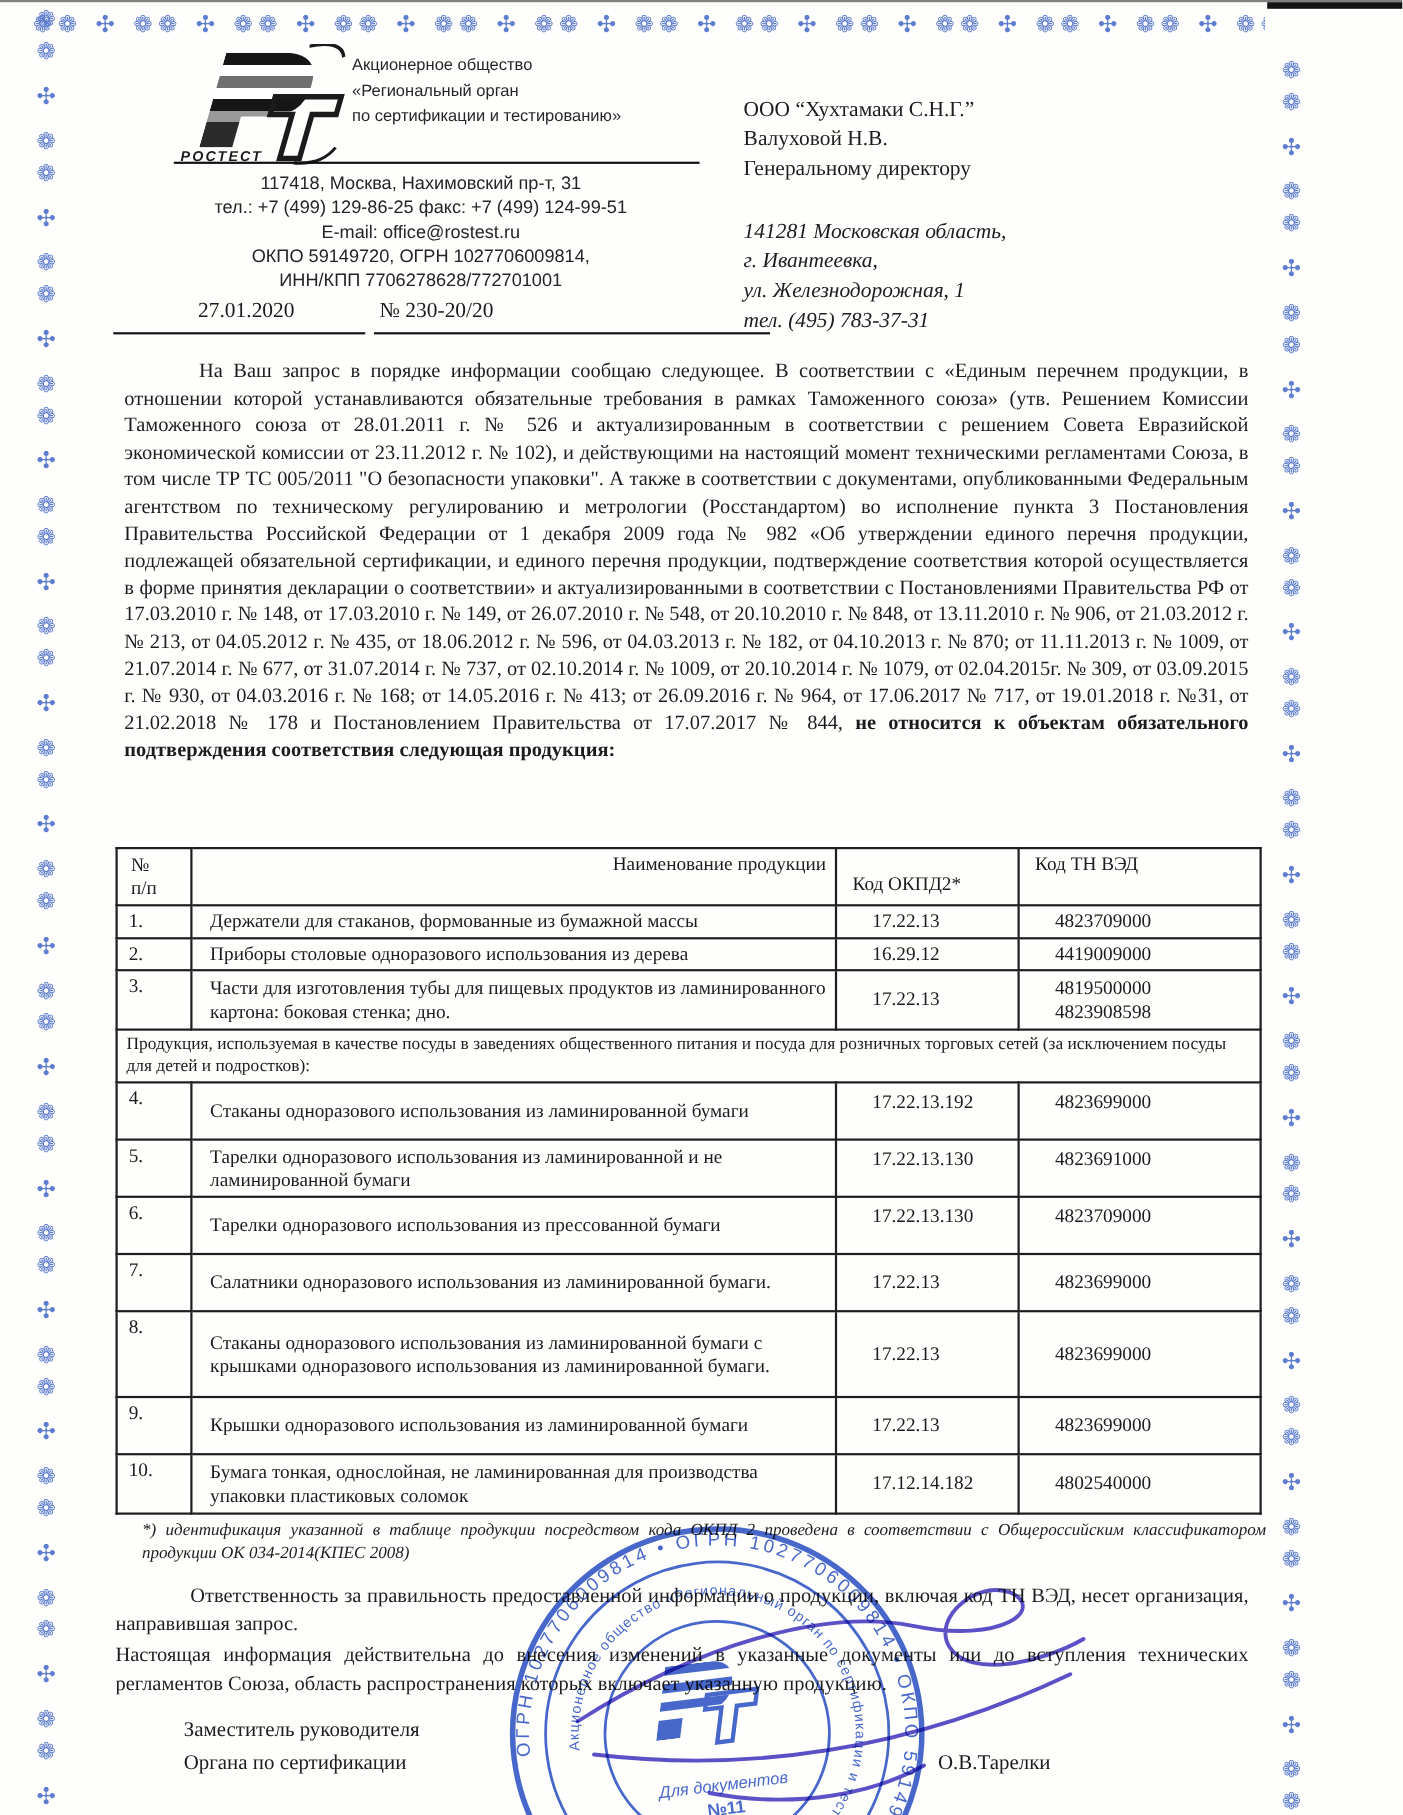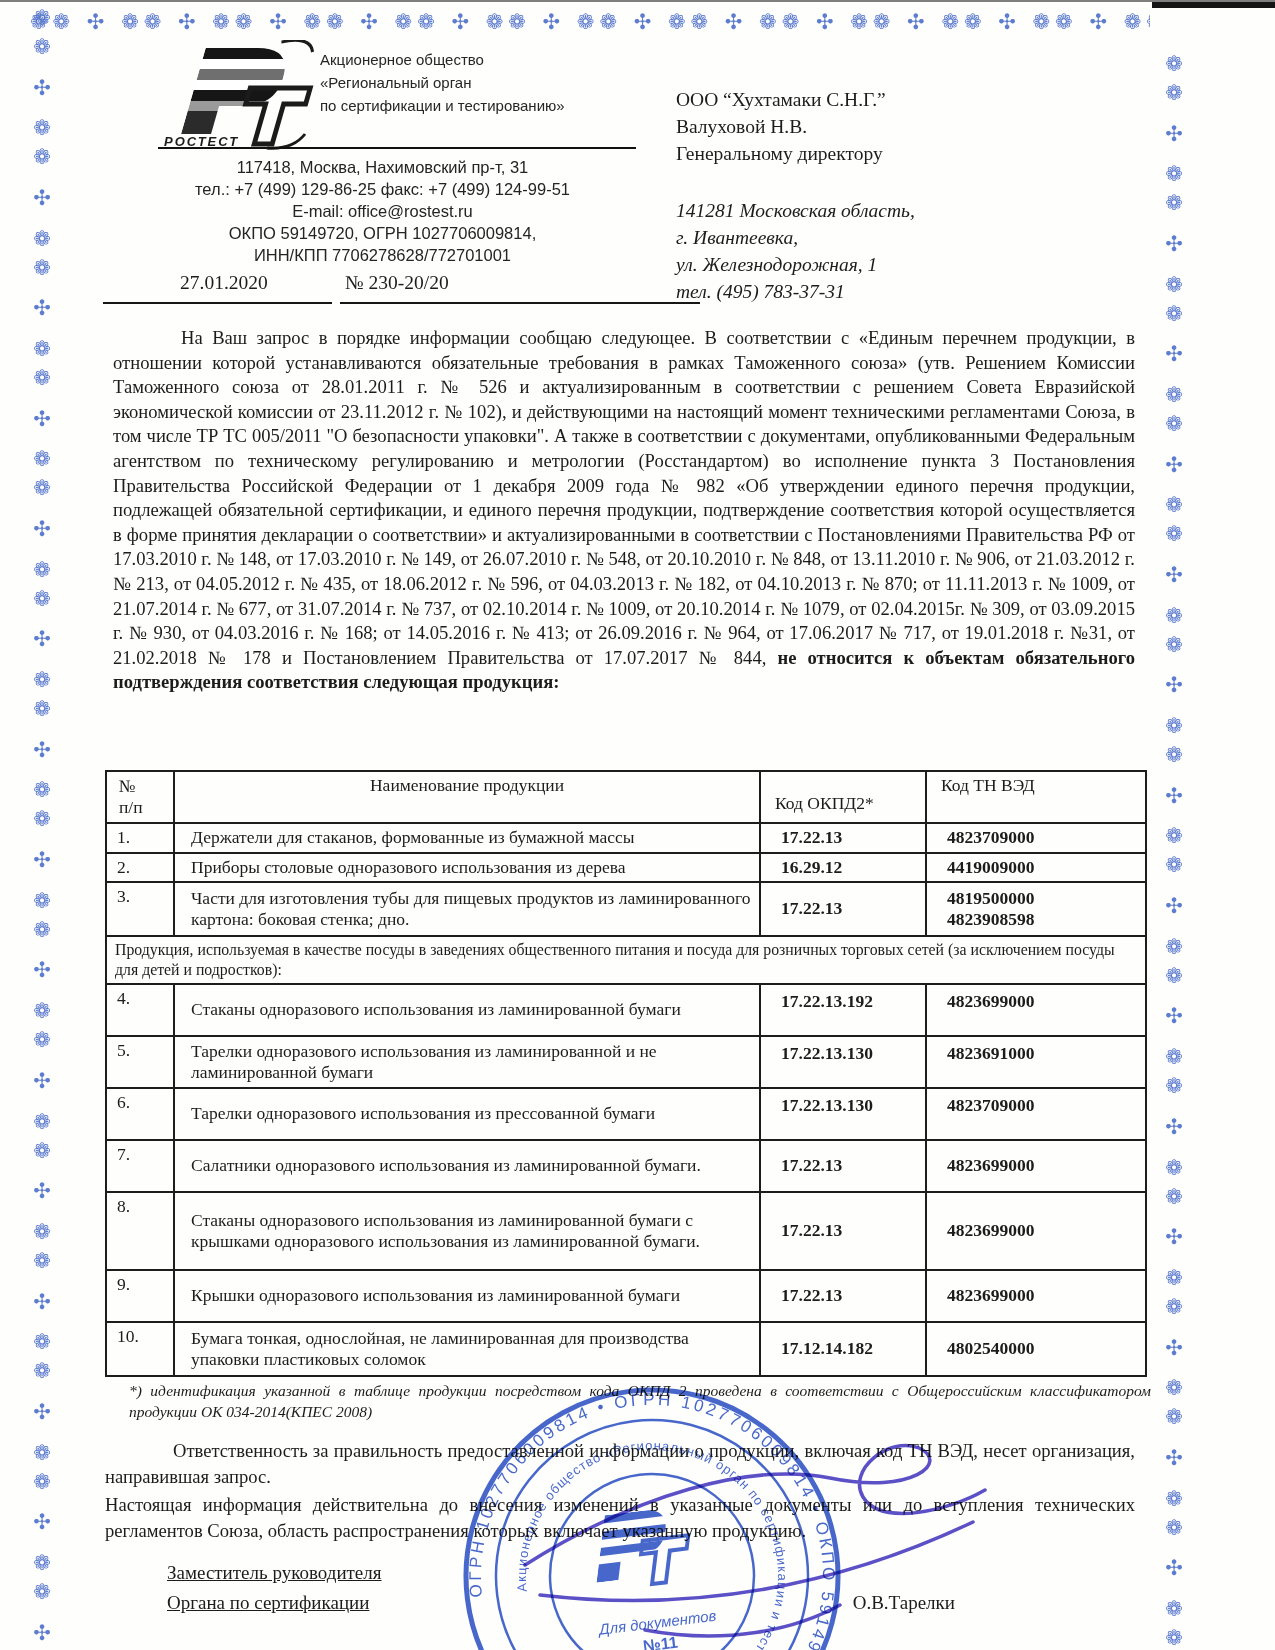--- a/index.html
+++ b/index.html
@@ -41,31 +41,31 @@
 
   
   .tbl-wrap{left:105px;top:770px;width:1040px;}
   table{border-collapse:collapse;width:1040px;table-layout:fixed;}
   th,td{border:2px solid #1d1d1d;font-size:17.5px;line-height:21.5px;font-weight:normal;
         padding:3px 8px;vertical-align:middle;overflow:hidden;}
   col.c-num{width:68px;} col.c-name{width:586px;} col.c-okpd{width:166px;} col.c-tnved{width:220px;}
   th{text-align:center;}
   td.num{vertical-align:top;padding-left:10px;}
   td.name{padding-left:16px;}
-  td.code{padding-left:20px;font-weight:bold;}
+  td.code{padding-left:32px;}
   tr.section-row td{font-size:15.8px;line-height:20px;padding:3px 8px;}
   .tnved2{display:block;}
 
   
   .footnote{margin-top:3px;width:1022px;font-size:15.5px;line-height:21px;font-style:italic;
             text-align:justify;margin-left:24px;}
   .closing{margin-top:16px;width:1030px;font-size:18.6px;line-height:26px;text-align:justify;}
   .closing p{margin:0;}
   .closing p.ind{text-indent:68px;margin-bottom:2px;}
-  .sig-row{margin-top:14px;width:1030px;position:relative;font-size:19px;line-height:30px;text-decoration:underline;}
+  .sig-row{margin-top:14px;width:1030px;position:relative;font-size:19px;line-height:30px;}
   .sig-title{margin-left:62px;}
   .sig-name{position:absolute;right:180px;bottom:0;}
 
   
   .stamp{left:452px;top:1376px;mix-blend-mode:multiply;opacity:.88;transform:rotate(-7deg);z-index:5;}
   .stamp text{font-family:"Liberation Sans", sans-serif;}
   .autograph{left:495px;top:1400px;mix-blend-mode:multiply;z-index:6;}
 </style>
 </head>
 <body>
@@ -145,21 +145,21 @@
         <col class="c-name">
         <col class="c-okpd">
         <col class="c-tnved">
       </colgroup>
     <thead>
       <tr style="height:52px;">
         <th style="text-align:left;padding-left:12px;">
           <div>№</div>
             <div>п/п</div>
         </th>
-        <th style="vertical-align:top;">Наименование продукции</th>
+        <th style="vertical-align:top;text-align:right;">Наименование продукции</th>
         <th style="text-align:left;padding-left:14px;vertical-align:bottom;padding-bottom:8px;">Код ОКПД2*</th>
         <th style="text-align:left;padding-left:14px;vertical-align:top;">Код ТН ВЭД</th>
       </tr>
     </thead>
     <tbody>
       <tr style="height:28px;">
         <td class="num">1.</td>
         <td class="name">Держатели для стаканов, формованные из бумажной массы</td>
         <td class="code">17.22.13</td>
         <td class="code">4823709000</td>

